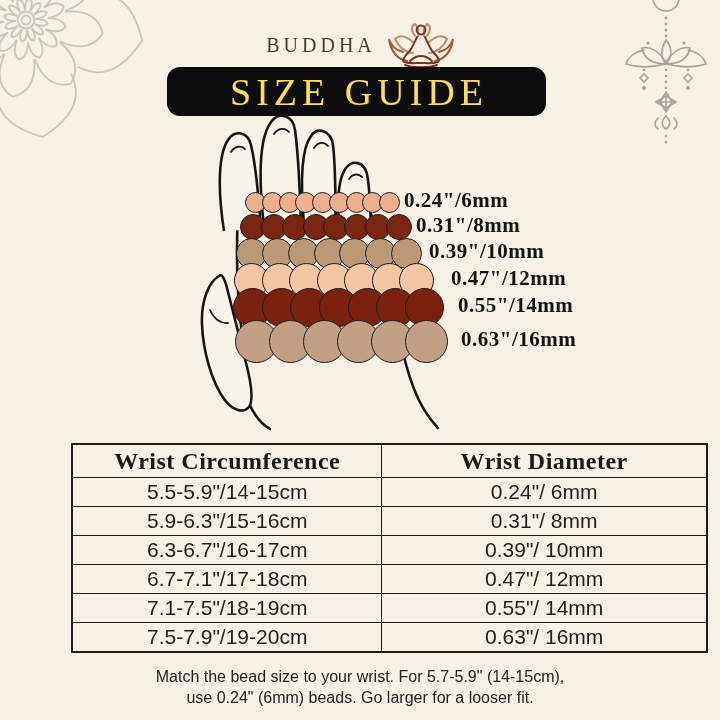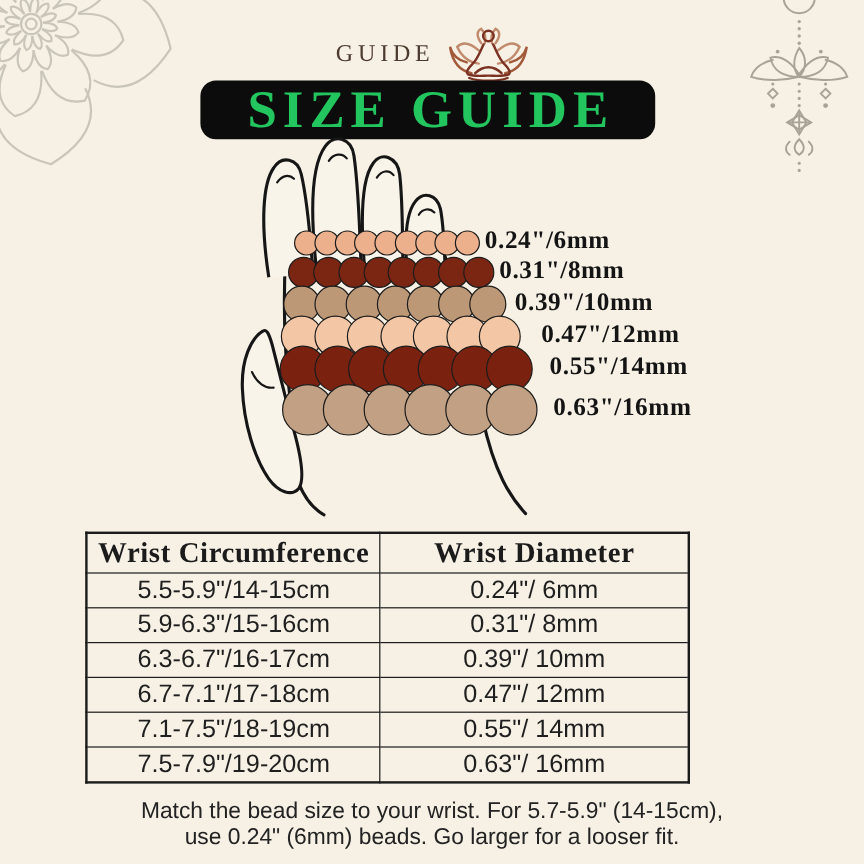--- a/index.html
+++ b/index.html
@@ -16,43 +16,43 @@
 
   
   .logo{position:absolute;top:22px;left:0;right:0;height:46px;display:flex;justify-content:center;align-items:center;gap:12px;z-index:2;}
   .logo .brand{font-size:20px;letter-spacing:4px;color:#4c3a2f;font-weight:500;}
   .logo svg .lfig{stroke:#7b3222;fill:none;stroke-width:2;stroke-linecap:round;}
   .logo svg .lp1{stroke:#c08a6c;fill:none;stroke-width:2;stroke-linecap:round;}
   .logo svg .lp2{stroke:#a25a3a;fill:none;stroke-width:2;stroke-linecap:round;}
 
   
   .banner{position:absolute;left:167px;top:67px;width:379px;height:49px;background:#0c0c0c;border-radius:13px;display:flex;align-items:center;justify-content:center;z-index:2;}
-  .banner span{font-weight:700;font-size:44px;line-height:1;color:#22c55e;letter-spacing:5px;text-indent:5px;font-family:"Liberation Serif",serif;}
+  .banner span{font-weight:400;font-size:38px;line-height:1;color:#fde047;letter-spacing:5px;text-indent:5px;font-family:"Liberation Serif",serif;}
 
   
   #hand{position:absolute;left:0;top:0;z-index:3;pointer-events:none;}
   #hand .finger{fill:#f9f4e9;stroke:#161616;stroke-width:2.6;}
   #hand .hline{fill:none;stroke:#161616;stroke-width:2.6;stroke-linecap:round;}
   #hand .crease{fill:none;stroke:#161616;stroke-width:1.8;stroke-linecap:round;}
 
   
   #bracelets{position:absolute;inset:0;z-index:4;}
   .bead{position:absolute;border-radius:50%;border:1.5px solid #1c1c1c;box-sizing:border-box;}
   .bead-label{position:absolute;font-family:"Liberation Serif",serif;font-weight:600;font-size:21px;color:#141414;white-space:nowrap;letter-spacing:0.5px;}
 
   
-  .size-table{position:absolute;left:71px;top:443px;width:504px;border-collapse:collapse;z-index:5;table-layout:fixed;}
+  .size-table{position:absolute;left:71px;top:443px;width:637px;border-collapse:collapse;z-index:5;table-layout:fixed;}
   .size-table,.size-table th,.size-table td{border:1.5px solid #1b1b1b;}
   .size-table{border-width:2px;}
   .size-table th{height:30px;font-family:"Liberation Serif",serif;font-weight:600;font-size:24px;color:#1b1b1b;letter-spacing:0.5px;padding:1px 0;}
   .size-table td{height:28px;text-align:center;font-family:"Liberation Sans",sans-serif;font-size:21px;color:#1f1f1f;padding:0;}
   .col-wrist{width:48.8%;}
 
   
-  .footer{position:absolute;top:666px;left:0;right:0;text-align:center;font-family:"Liberation Sans",sans-serif;font-size:19px;line-height:21px;color:#232323;z-index:5;}
+  .footer{position:absolute;top:666px;left:0;right:0;text-align:center;font-family:"Liberation Sans",sans-serif;font-size:16px;line-height:21px;color:#232323;z-index:5;}
 </style>
 </head>
 <body>
 
 <div class="page">
 
   <svg id="mandala" class="deco" width="175" height="185" viewBox="0 0 175 185">
     <circle cx="26" cy="20" r="4.5"></circle>
     <circle cx="26" cy="20" r="8.5"></circle>
   <path d="M36.0 19.1 Q46.2 19.0 47.7 23.8 Q44.7 27.8 35.1 24.2"></path>
@@ -121,21 +121,21 @@
     <path class="ln" d="M68 102 L78 96 L88 102 L78 108 Z"></path>
     <path class="ln" d="M70 102 H86 M78 94 V110"></path>
     <path class="ln" d="M78 116 C74 120 72 125 78 129 C84 125 82 120 78 116 Z"></path>
     <path class="ln" d="M70 118 C66 122 66 126 70 129"></path>
     <path class="ln" d="M86 118 C90 122 90 126 86 129"></path>
     <circle class="dt" cx="78" cy="136" r="1.3"></circle>
     <circle class="dt" cx="78" cy="142" r="1.3"></circle>
   </svg>
 
   <header class="logo">
-    <span class="brand">GUIDE</span>
+    <span class="brand">BUDDHA</span>
     <svg width="66" height="46" viewBox="0 0 64 46">
       <path class="lp1" d="M26 14 C22 8 22 4 26 2 C30 6 30 10 29 14"></path>
       <path class="lp1" d="M38 14 C42 8 42 4 38 2 C34 6 34 10 35 14"></path>
       <path class="lp1" d="M24 20 C16 13 10 13 6 17 C10 26 16 30 24 31"></path>
       <path class="lp1" d="M40 20 C48 13 54 13 58 17 C54 26 48 30 40 31"></path>
       <path class="lp2" d="M14 30 C6 28 2 24 0 17 C2 30 8 37 18 39"></path>
       <path class="lp2" d="M50 30 C58 28 62 24 64 17 C62 30 56 37 46 39"></path>
       <circle class="lfig" cx="32" cy="8" r="4.4"></circle>
       <path class="lfig" d="M28 15 C25 21 23 27 19 31 C15 35 13 38 15 40 C21 42 27 41 32 41 C37 41 43 42 49 40 C51 38 49 35 45 31 C41 27 39 21 36 15"></path>
       <path class="lfig" d="M21 39 C25 35 28 34 32 34 C36 34 39 35 43 39"></path>

